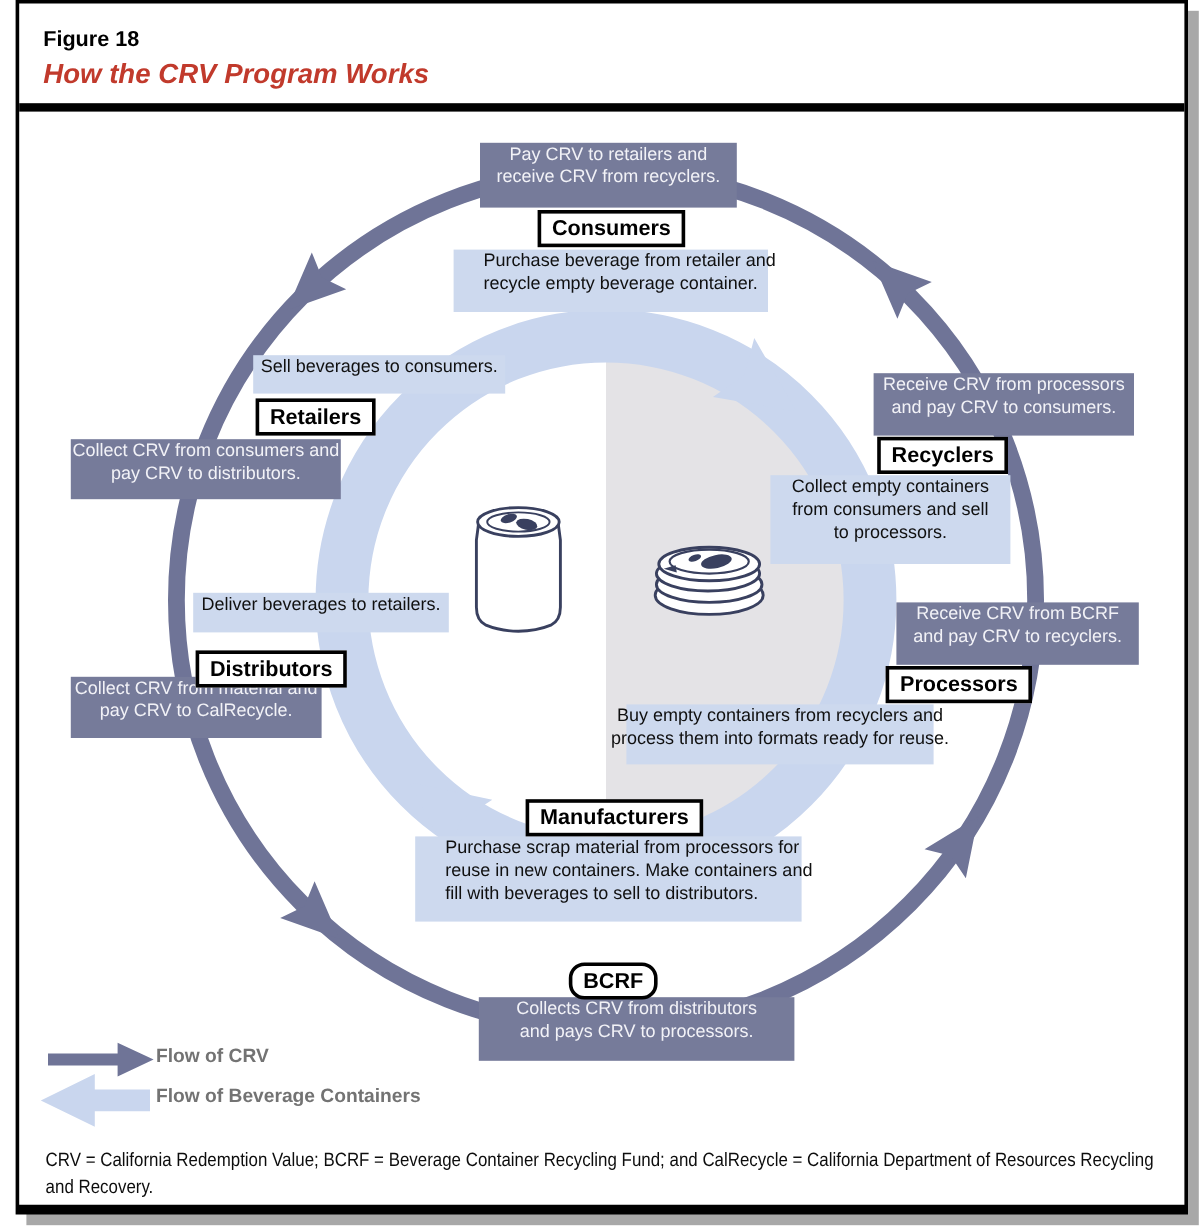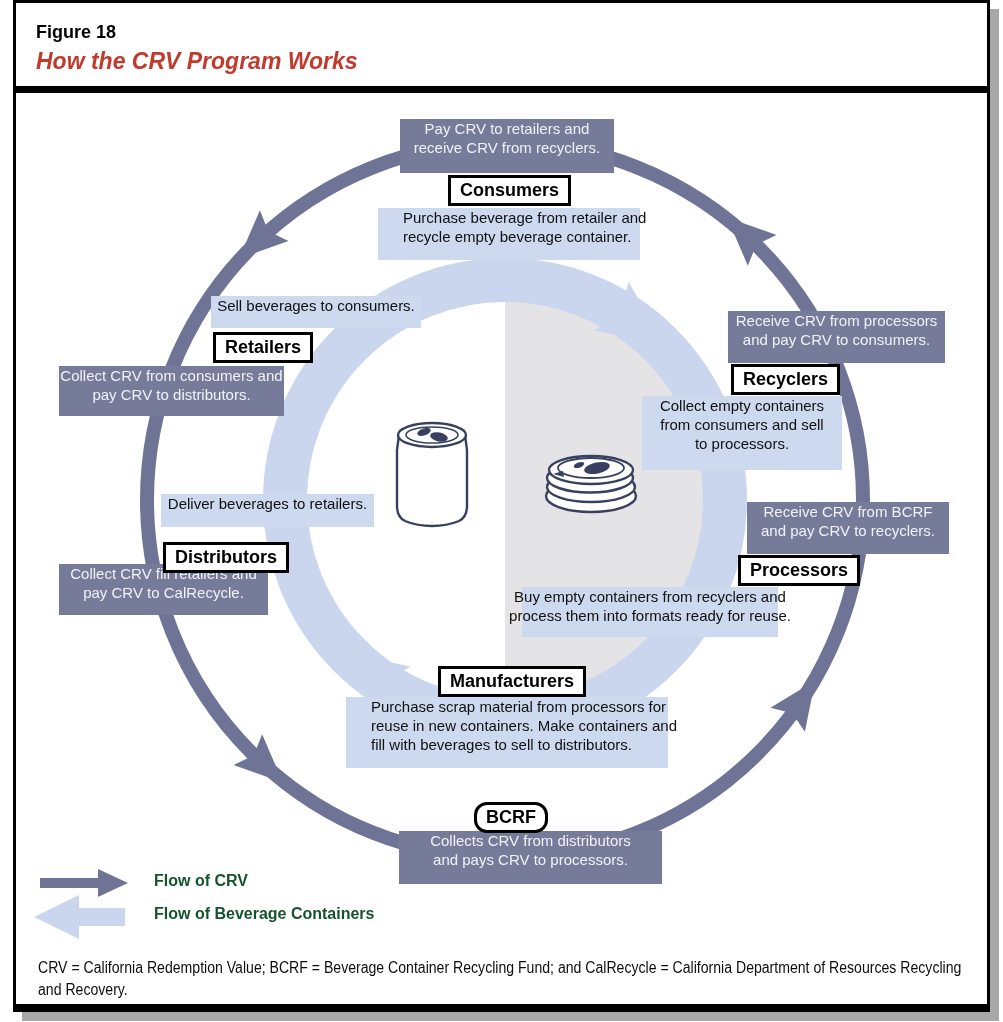--- a/index.html
+++ b/index.html
@@ -22,21 +22,21 @@
   }
   .box span{white-space:pre;}
   .box.dark{background:#767B9A;color:#F2F2F7;}
   .box.light{background:#CDD9EE;color:#101010;}
   .box.leftalign{justify-content:flex-start;text-align:left;padding-left:25px;}
   .entity-label{
     position:absolute;background:#fff;border:3px solid #000;color:#000;
     font-weight:bold;font-size:18px;padding:2px 9px;white-space:nowrap;z-index:3;
   }
   .legend-arrow{position:absolute;z-index:2;}
-  .legend-label{position:absolute;font-weight:bold;font-size:16px;color:#14532d;z-index:2;margin-left:24px;}
+  .legend-label{position:absolute;font-weight:bold;font-size:16px;color:#737373;z-index:2;}
   .footnote{
     position:absolute;left:38px;top:957px;width:1075px;font-size:16px;line-height:1.38;
     color:#0d0d0d;transform:scaleX(0.88);transform-origin:left top;z-index:2;
   }
 </style>
 </head>
 <body>
 
 <div class="fig-label">Figure 18</div>
 <div class="fig-title">How the CRV Program Works</div>
@@ -104,21 +104,21 @@
     <span>Collect empty containers
 from consumers and sell
 to processors.</span>
   </div>
 
 <div class="box light" style="left:161px;top:494px;width:213px;height:33px;">
     <span>Deliver beverages to retailers.</span>
   </div>
 <div class="entity-label" style="left:163px;top:502px;margin-top:40px;">Distributors</div>
 <div class="box dark" style="left:59px;top:564px;width:209px;height:51px;">
-    <span>Collect CRV fill retailers and
+    <span>Collect CRV from material and
 pay CRV to CalRecycle.</span>
   </div>
 
 <div class="box dark" style="left:747px;top:502px;width:202px;height:52px;">
     <span>Receive CRV from BCRF
 and pay CRV to recyclers.</span>
   </div>
 <div class="entity-label" style="left:738px;top:555px;">Processors</div>
 <div class="box light" style="left:522px;top:587px;width:256px;height:50px;">
     <span>Buy empty containers from recyclers and

